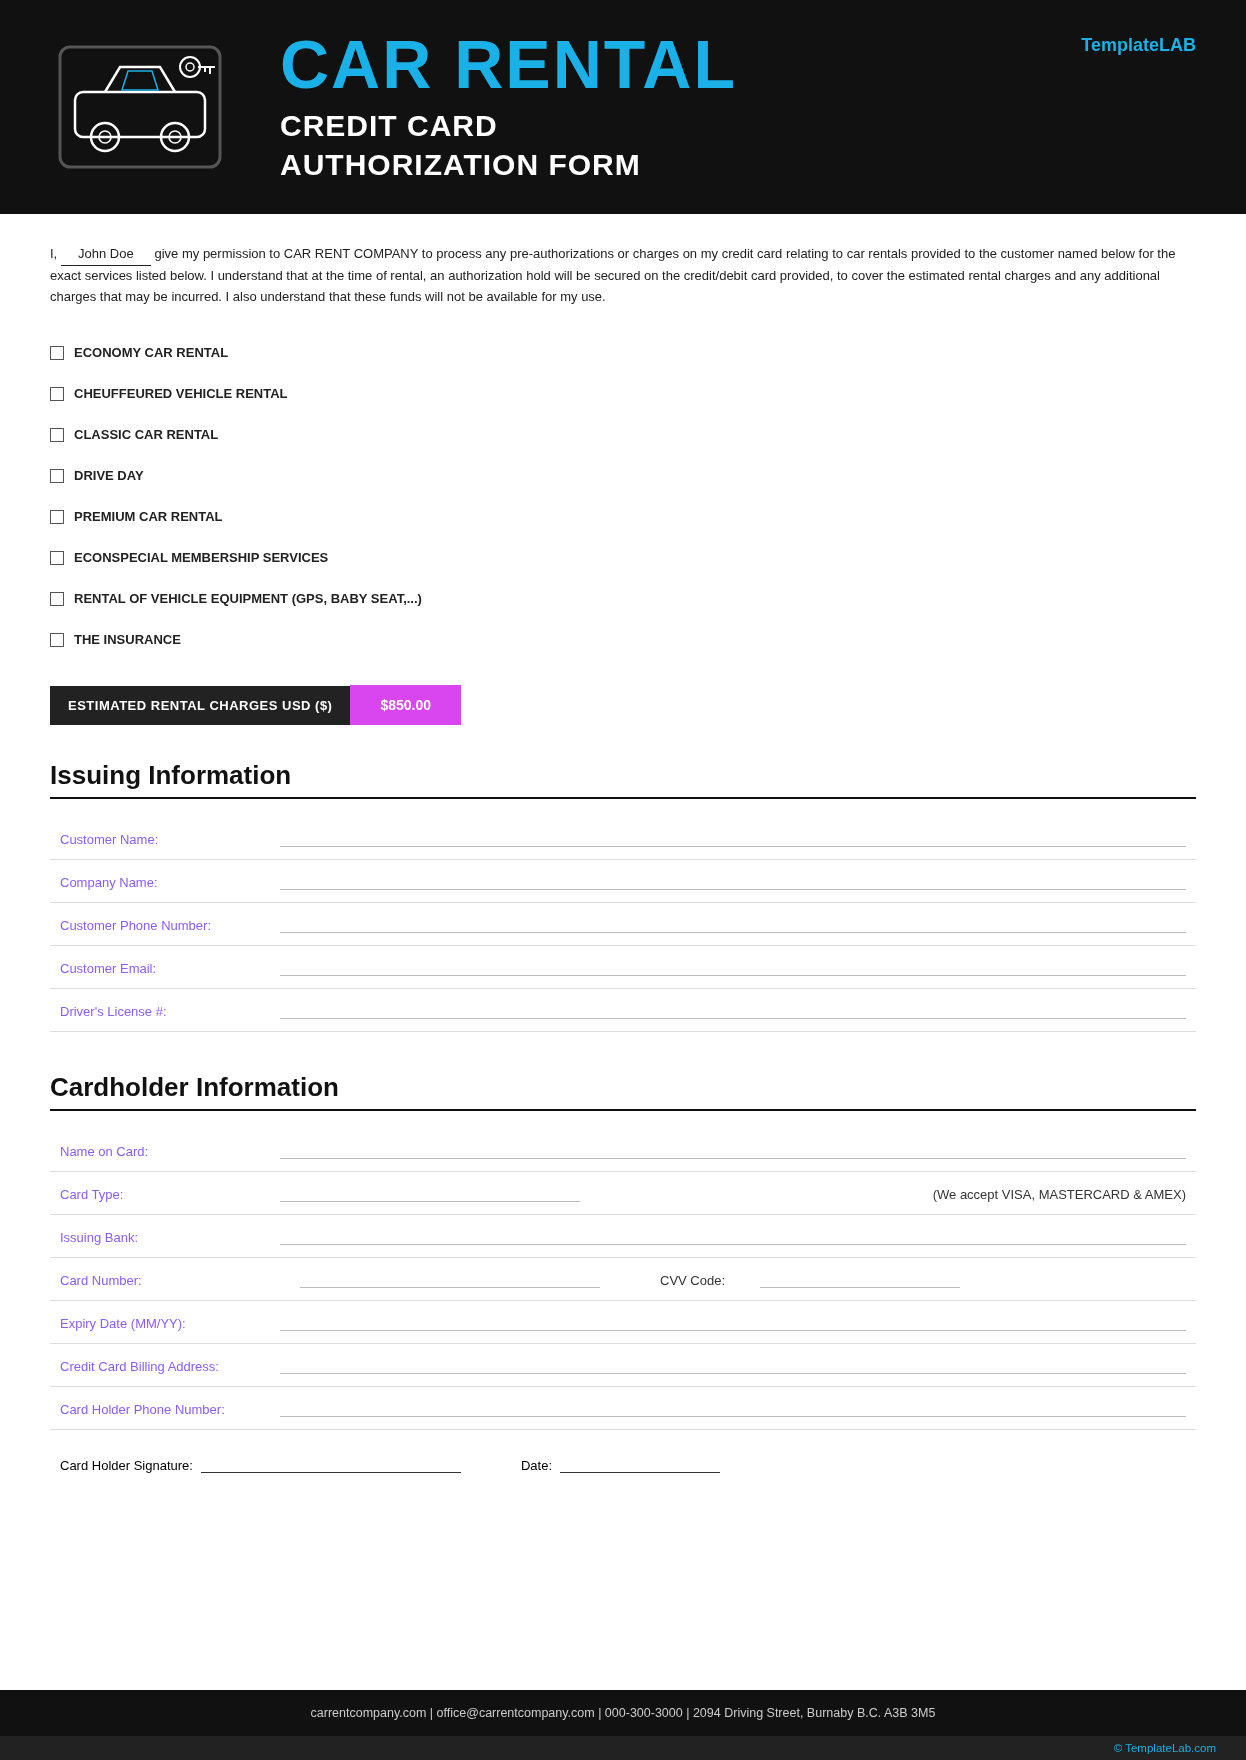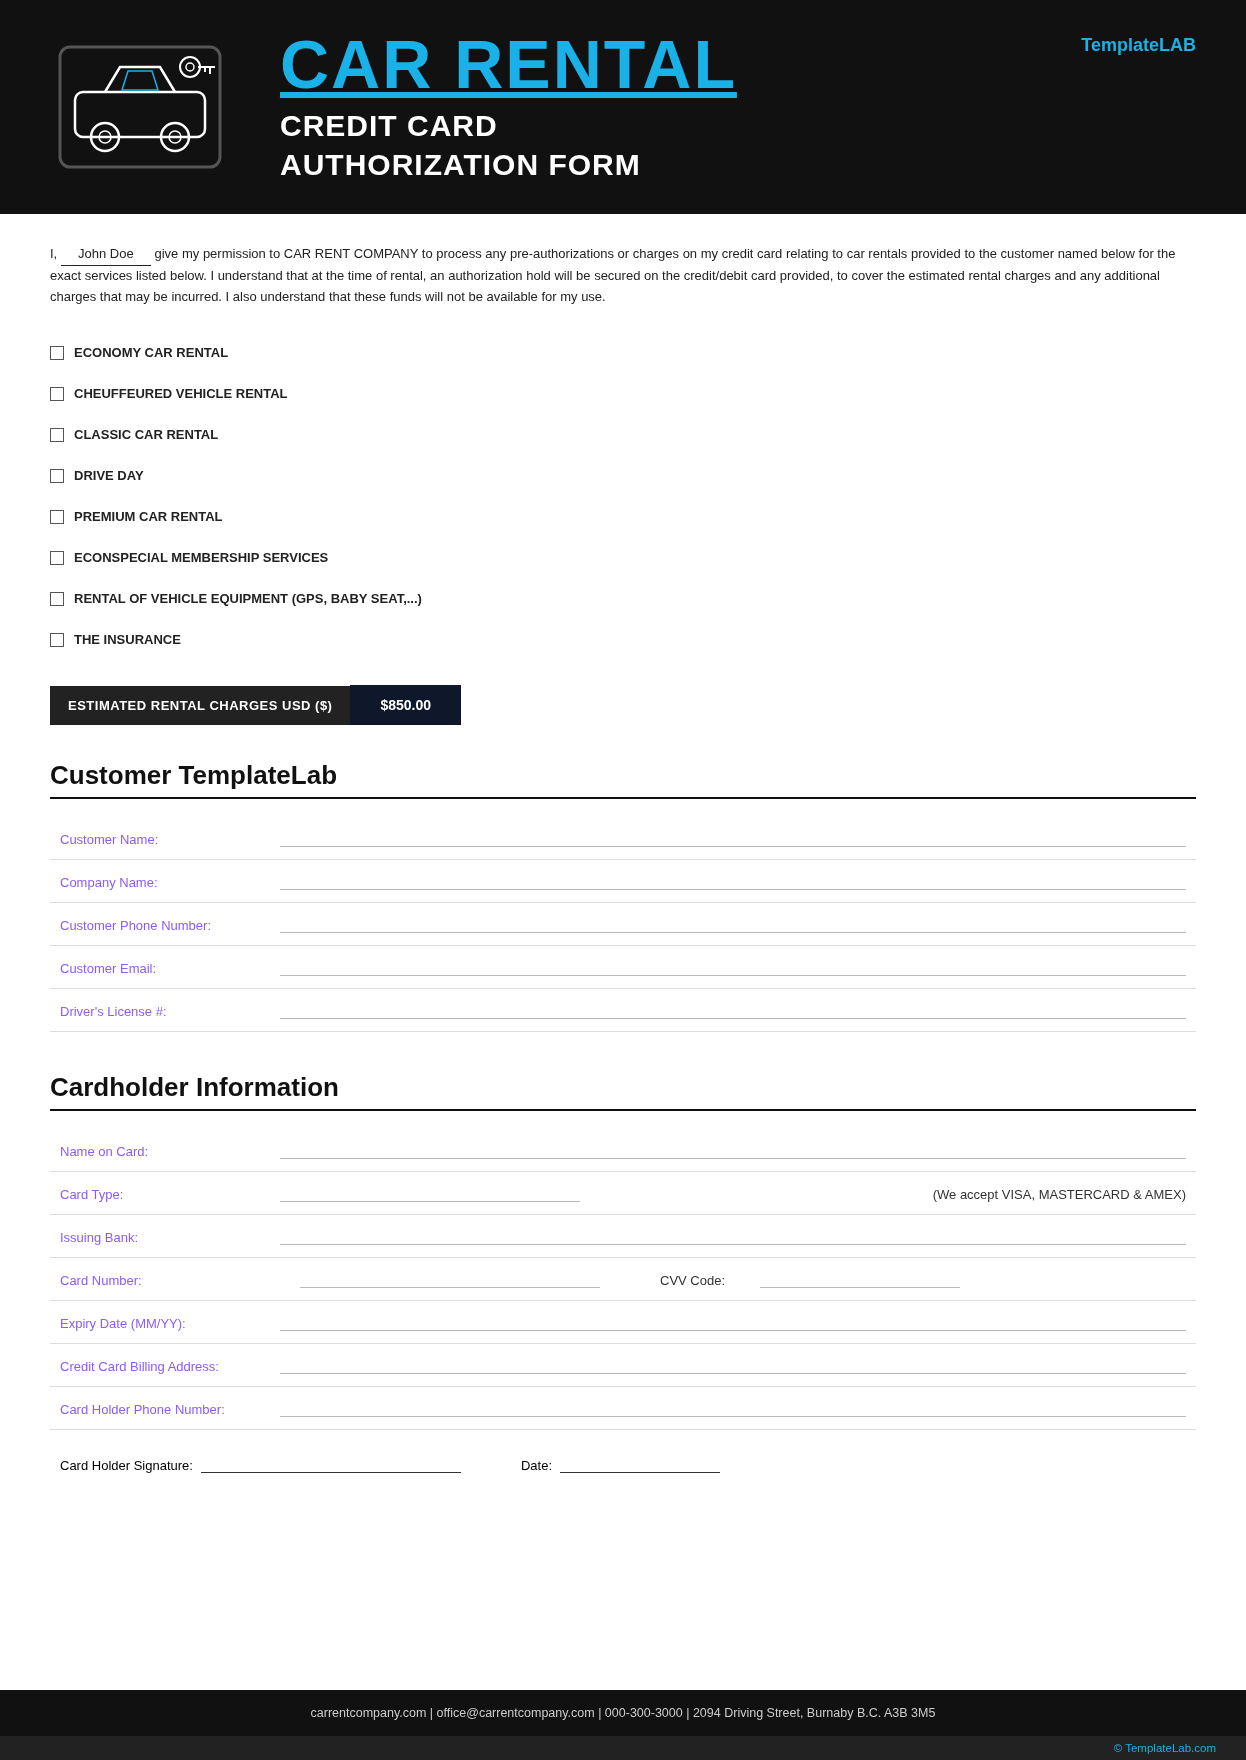--- a/index.html
+++ b/index.html
@@ -27,21 +27,20 @@
       margin-right: 50px;
       flex-shrink: 0;
     }
     .header-text {}
     .header-title {
       font-size: 68px;
       font-weight: 900;
       color: #1ab0e8;
       letter-spacing: 2px;
       line-height: 1;
-      text-decoration: underline;
     }
     .header-subtitle {
       font-size: 30px;
       font-weight: 700;
       color: #fff;
       margin-top: 8px;
       letter-spacing: 1px;
       line-height: 1.3;
     }
     .templatelab-logo {
@@ -110,21 +109,21 @@
     }
     .charges-label {
       background: #222;
       color: #fff;
       font-size: 13px;
       font-weight: 700;
       padding: 12px 18px;
       letter-spacing: 0.5px;
     }
     .charges-value {
-      background: #0f172a;
+      background: #d946ef;
       color: #fff;
       font-size: 14px;
       font-weight: 700;
       padding: 12px 30px;
     }
 
     
     .section-title {
       font-size: 26px;
       font-weight: 800;
@@ -297,21 +296,21 @@
       <span>THE INSURANCE</span>
     </div>
   </div>
 
   <div class="charges-bar">
     <div class="charges-label">ESTIMATED RENTAL CHARGES USD ($)</div>
     <div class="charges-value">$850.00</div>
   </div>
 
   <div class="form-section">
-    <div class="section-title">Customer TemplateLab</div>
+    <div class="section-title">Issuing Information</div>
     <hr class="section-divider">
 
     <div class="form-field">
       <span class="field-label">Customer Name:</span>
       <div class="field-line"></div>
     </div>
     <div class="form-field">
       <span class="field-label">Company Name:</span>
       <div class="field-line"></div>
     </div>

